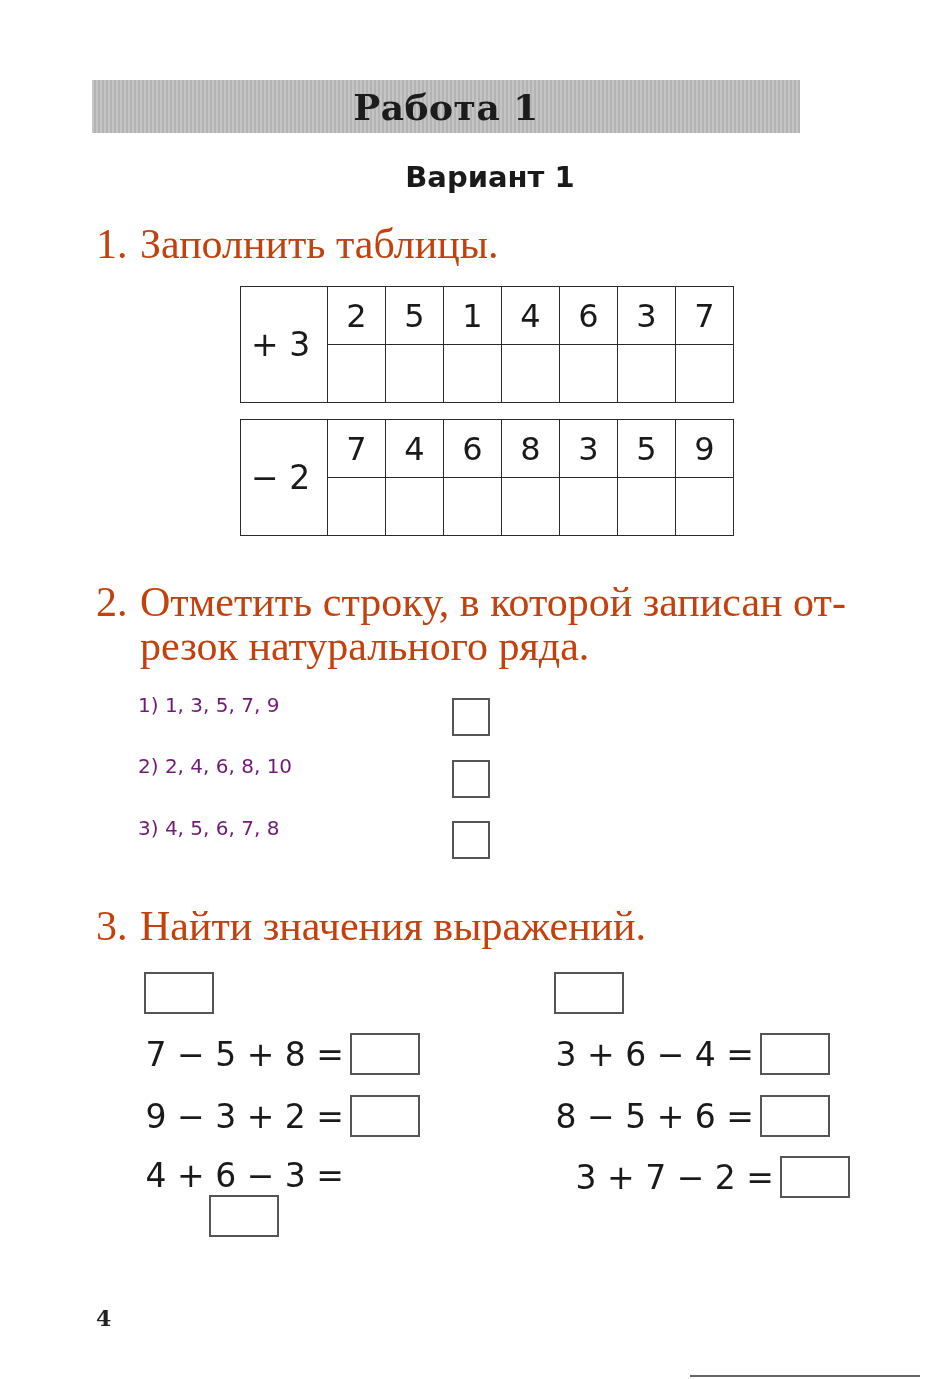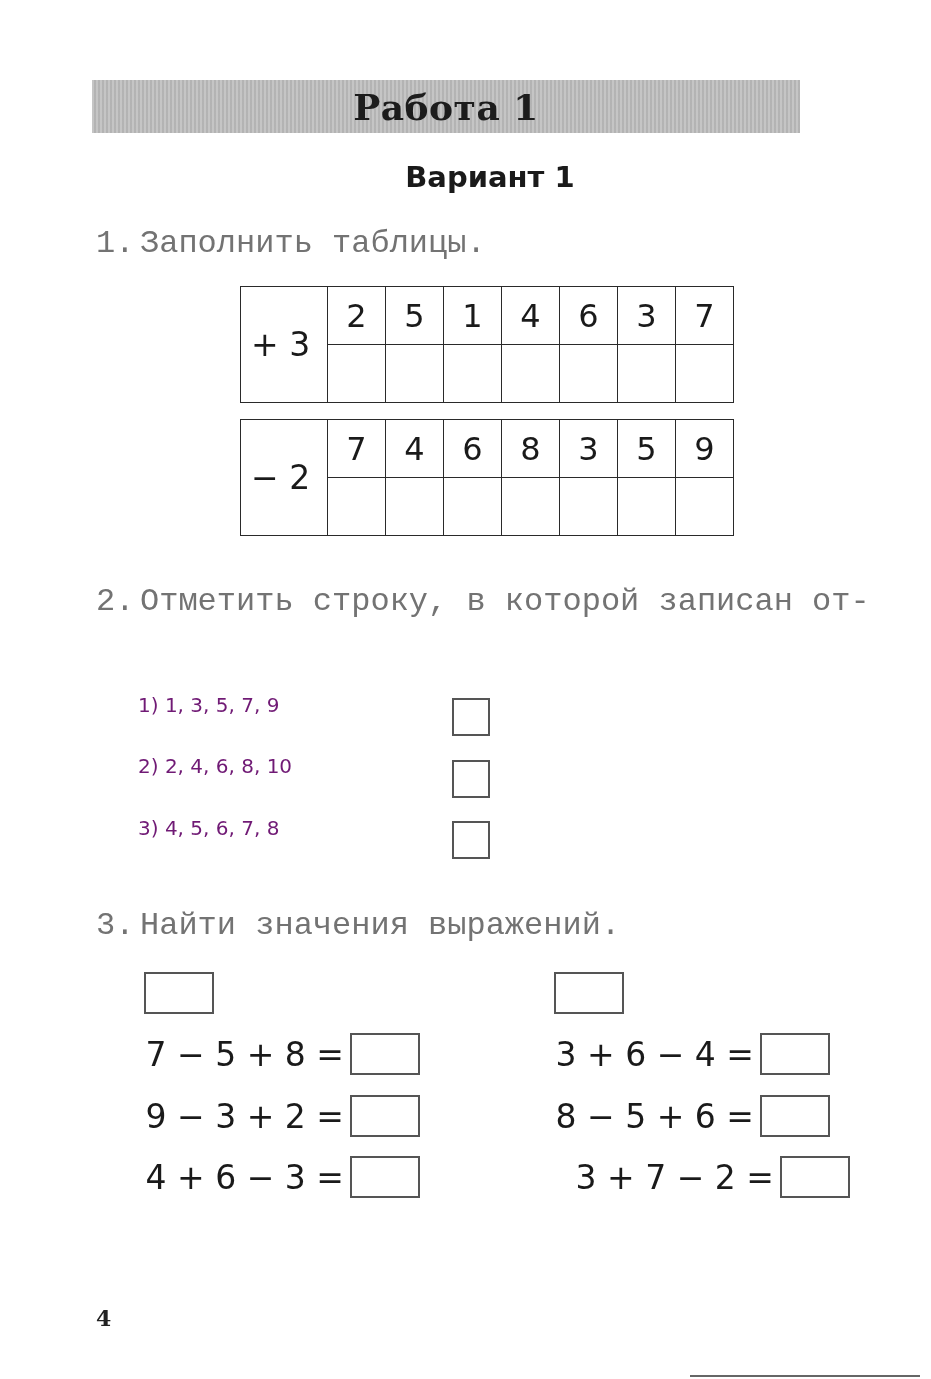--- a/index.html
+++ b/index.html
@@ -15,21 +15,21 @@
     display: flex; align-items: center; justify-content: center;
   }
   .header-title {
     font-family: "DejaVu Serif", serif; font-weight: bold; font-size: 36px; color: #1c1c1c; letter-spacing: 0.5px;
   }
   .variant {
     left: 0; width: 980px; top: 160px; text-align: center;
     font-family: "DejaVu Sans", sans-serif; font-weight: bold; font-size: 29px; color: #1a1a1a;
   }
   .task {
-    font-family: Liberation Mono, monospace; font-size: 32px; color: #737373; line-height: 44px;
+    font-family: Liberation Serif, serif; font-size: 42px; color: #c2410c; line-height: 44px;
   }
   .task .num { display: inline-block; width: 44px; }
   .task .cont { padding-left: 44px; display: block; }
   table.fill {
     border-collapse: collapse; position: absolute;
   }
   table.fill td {
     border: 1.5px solid #2a2a2a; width: 57px; height: 57px; padding: 0; text-align: center;
     font-family: "DejaVu Sans", sans-serif; font-size: 32px; color: #1a1a1a;
   }
@@ -112,20 +112,21 @@
     <td></td>
     <td></td>
     <td></td>
     <td></td>
   </tr>
 </tbody>
   </table>
 
 <div class="abs task" style="left:96px; top:580px; width:800px;">
   <span class="num">2.</span><span>Отметить строку, в которой записан от-</span>
+  <span class="cont">резок натурального ряда.</span>
 </div>
 
 <div class="abs opt" style="top:693px;">1) 1, 3, 5, 7, 9</div>
 <div class="abs checkbox" style="left:452px; top:698px;"></div>
 
 <div class="abs opt" style="top:754px;">2) 2, 4, 6, 8, 10</div>
 <div class="abs checkbox" style="left:452px; top:760px;"></div>
 
 <div class="abs opt" style="top:816px;">3) 4, 5, 6, 7, 8</div>
 <div class="abs checkbox" style="left:452px; top:821px;"></div>
@@ -138,21 +139,21 @@
   <span class="answer-box"></span>
 </div>
 <div class="abs expr" style="left:138px; top:1033px;">
   <span class="text" style="width:206px;">7 − 5 + 8 =</span>
   <span class="answer-box"></span>
 </div>
 <div class="abs expr" style="left:138px; top:1095px;">
   <span class="text" style="width:206px;">9 − 3 + 2 =</span>
   <span class="answer-box"></span>
 </div>
-<div class="abs expr" style="left:138px; top:1156px;">
+<div class="abs expr" style="left:138px; top:1156px;flex-direction:column;">
   <span class="text" style="width:206px;">4 + 6 − 3 =</span>
   <span class="answer-box"></span>
 </div>
 
 <div class="abs expr" style="left:548px; top:972px;">
   <span class="answer-box"></span>
 </div>
 <div class="abs expr" style="left:548px; top:1033px;">
   <span class="text" style="width:206px;">3 + 6 − 4 =</span>
   <span class="answer-box"></span>

